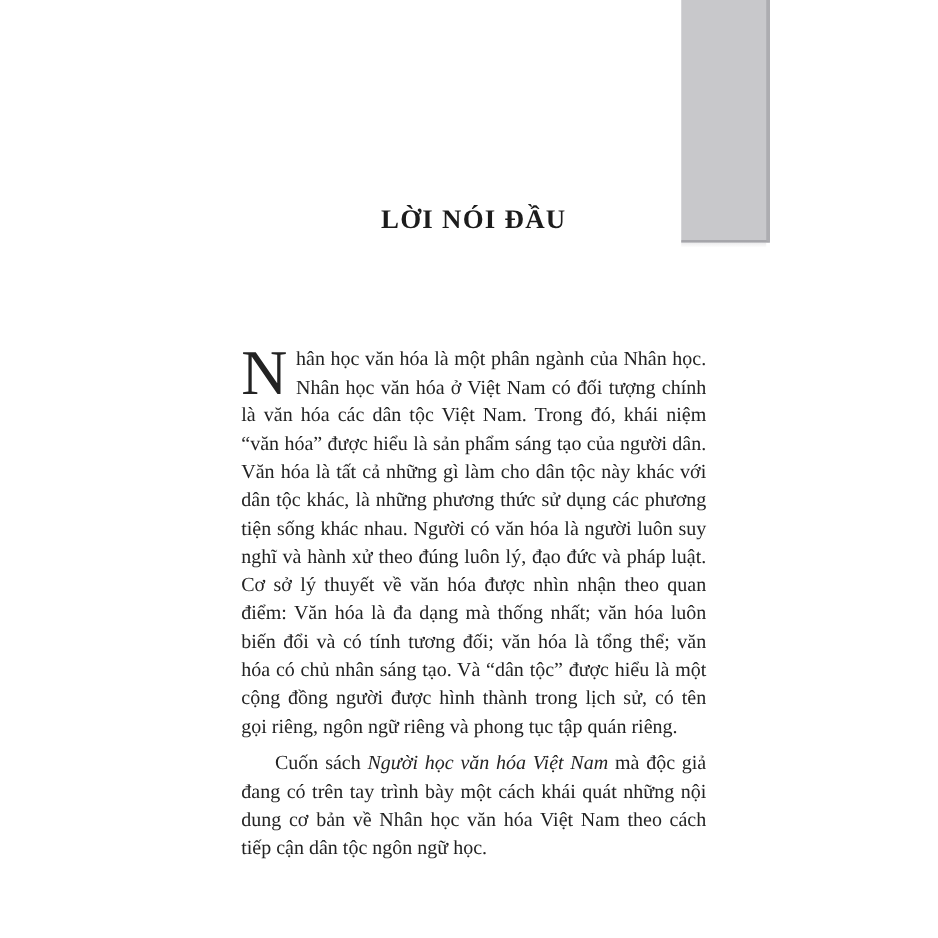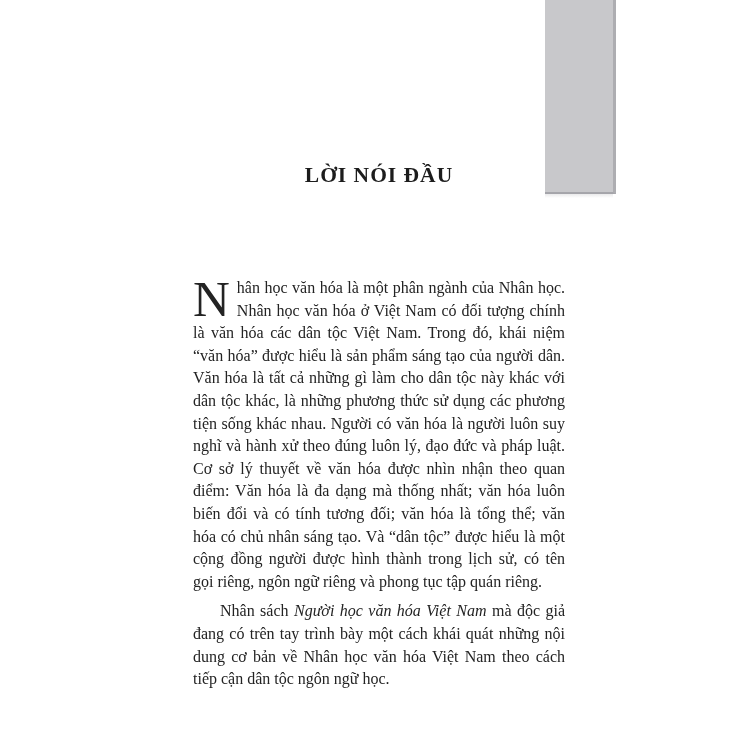--- a/index.html
+++ b/index.html
@@ -96,17 +96,17 @@
 
   <h1 class="chapter-title" style="color: rgb(28, 28, 28);">LỜI NÓI ĐẦU</h1>
 
   <div class="body-text" style="color: rgb(35, 35, 35);">
 
     <p>
       <span class="dropcap">N</span><span>hân học văn hóa là một phân ngành của Nhân học. Nhân học văn hóa ở Việt Nam có đối tượng chính là văn hóa các dân tộc Việt Nam. Trong đó, khái niệm “văn hóa” được hiểu là sản phẩm sáng tạo của người dân. Văn hóa là tất cả những gì làm cho dân tộc này khác với dân tộc khác, là những phương thức sử dụng các phương tiện sống khác nhau. Người có văn hóa là người luôn suy nghĩ và hành xử theo đúng luôn lý, đạo đức và pháp luật. Cơ sở lý thuyết về văn hóa được nhìn nhận theo quan điểm: Văn hóa là đa dạng mà thống nhất; văn hóa luôn biến đổi và có tính tương đối; văn hóa là tổng thể; văn hóa có chủ nhân sáng tạo. Và “dân tộc” được hiểu là một cộng đồng người được hình thành trong lịch sử, có tên gọi riêng, ngôn ngữ riêng và phong tục tập quán riêng.</span>
     </p>
 
     <p class="para-indent">
-      <span>Nhân sách </span><em class="book-title-italic">Người học văn hóa Việt Nam</em><span> mà độc giả đang có trên tay trình bày một cách khái quát những nội dung cơ bản về Nhân học văn hóa Việt Nam theo cách tiếp cận dân tộc ngôn ngữ học.</span>
+      <span>Cuốn sách </span><em class="book-title-italic">Người học văn hóa Việt Nam</em><span> mà độc giả đang có trên tay trình bày một cách khái quát những nội dung cơ bản về Nhân học văn hóa Việt Nam theo cách tiếp cận dân tộc ngôn ngữ học.</span>
     </p>
 
   </div>
 </div>
 
 </body></html>

